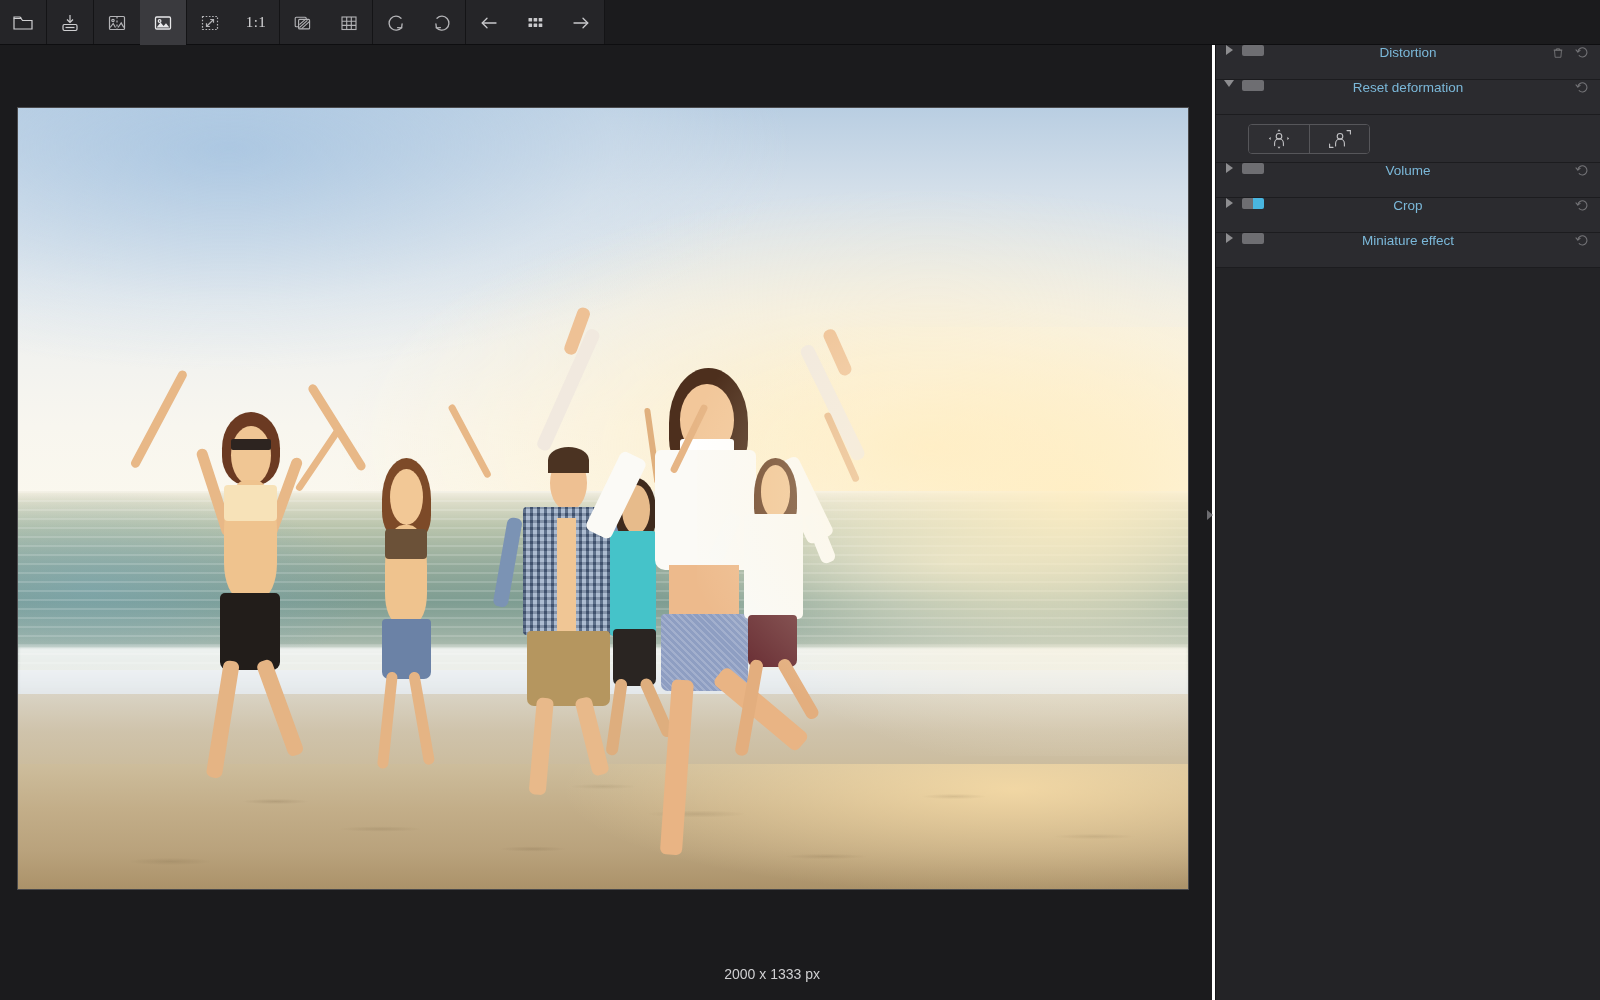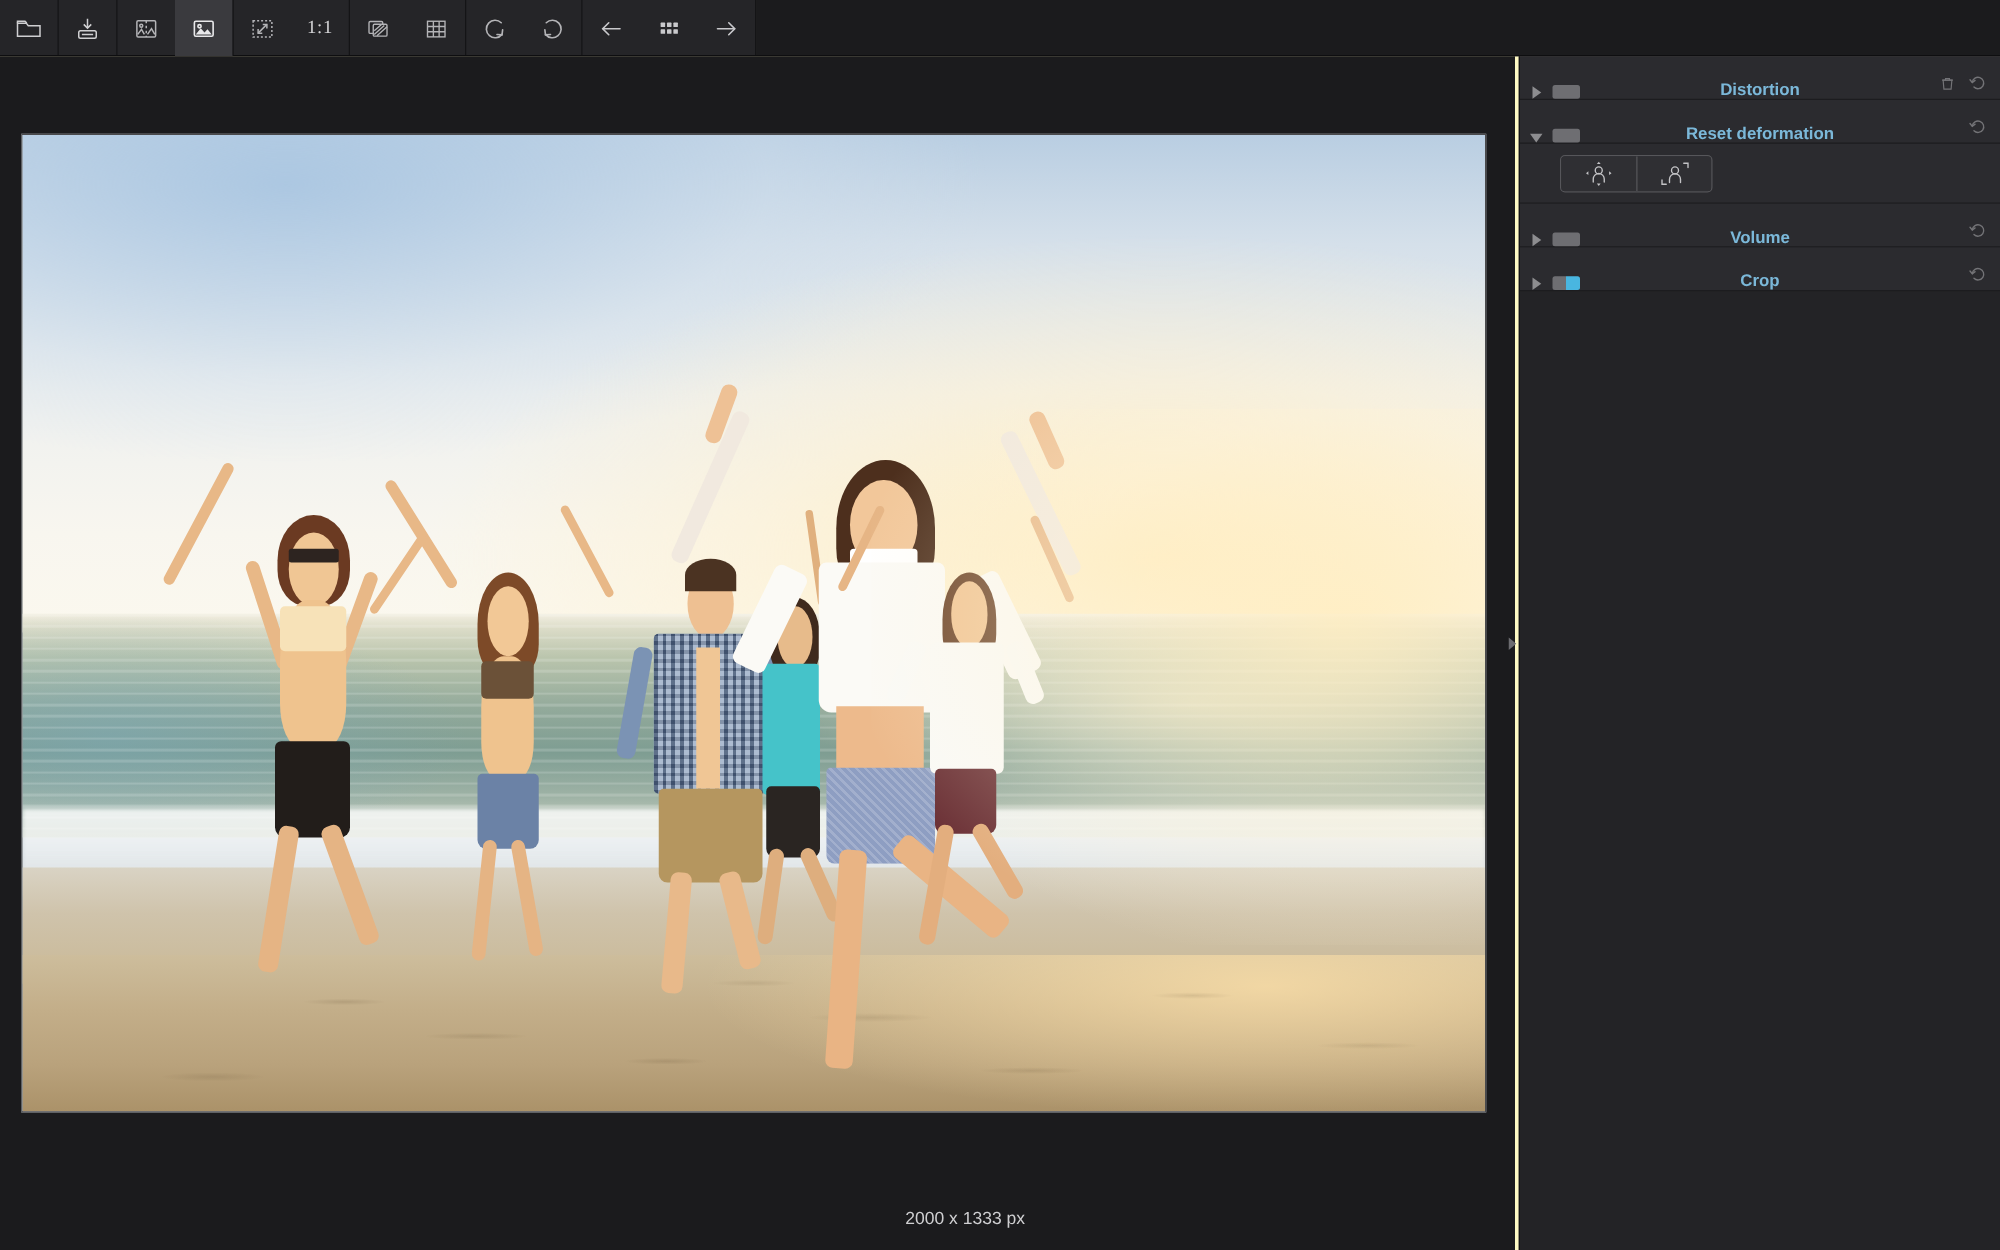--- a/index.html
+++ b/index.html
@@ -2,21 +2,21 @@
 <html><head>
 <meta charset="utf-8">
 <style>
   * { box-sizing: border-box; margin: 0; padding: 0; }
   html, body {
     width: 1600px; height: 1000px;
     background: #1b1b1d;
     font-family: "Liberation Sans", sans-serif;
     overflow: hidden;
   }
-  #app { position: relative; width: 1600px; height: 1000px; background: #fef9c3; }
+  #app { position: relative; width: 1600px; height: 1000px; background: #ffffff; }
 
   
   .toolbar {
     position: absolute; left: 0; top: 0;
     width: 1600px; height: 45px;
     background: #252528;
     display: flex; align-items: stretch;
     border-bottom: 1px solid #0e0e10;
   }
   .tb-group { display: flex; align-items: stretch; }
@@ -126,21 +126,21 @@
     padding-right: 8px; gap: 10px;
   }
   .panel-top .reset-all {
     color: #a8a8aa; font-size: 12.5px;
   }
   .row {
     position: relative;
     height: 35px;
     background: #2b2b2f;
     border-bottom: 1px solid #1c1c1f;
-    display: flex; align-items: flex-end; font-weight: bold;
+    display: flex; align-items: flex-start;
   }
   .row .arrow {
     width: 26px; display: flex; align-items: center; justify-content: center;
     cursor: pointer;
   }
   .tri-right { width: 0; height: 0; border-left: 7px solid #8d8d90; border-top: 5px solid transparent; border-bottom: 5px solid transparent; }
   .tri-down  { width: 0; height: 0; border-top: 7px solid #8d8d90; border-left: 5px solid transparent; border-right: 5px solid transparent; }
   .toggle {
     width: 22px; height: 11px; border-radius: 2px;
     background: #6e6e72; position: relative; cursor: pointer; flex: 0 0 auto;
@@ -498,17 +498,32 @@
       <span class="acts">
         <span class="icn">
           <svg width="15" height="15" viewBox="0 0 18 18" fill="none" stroke="#a0a0a3" stroke-width="1.3" stroke-linecap="round">
             <path d="M3.4 8.2a5.5 5.5 0 1 1 1.6 4.6"></path>
               <path d="M1.2 5.8l2.2 2.6 2.7-2"></path>
           </svg>
         </span>
       </span>
     </div>
 
+    <div class="row">
+      <span class="arrow">
+        <span class="tri-right"></span>
+      </span>
+      <span class="toggle"></span>
+      <span class="title">Miniature effect</span>
+      <span class="acts">
+        <span class="icn">
+          <svg width="15" height="15" viewBox="0 0 18 18" fill="none" stroke="#a0a0a3" stroke-width="1.3" stroke-linecap="round">
+            <path d="M3.4 8.2a5.5 5.5 0 1 1 1.6 4.6"></path>
+              <path d="M1.2 5.8l2.2 2.6 2.7-2"></path>
+          </svg>
+        </span>
+      </span>
+    </div>
 
     <div class="panel-rest"></div>
   </div>
 
 </div>
 
 </body></html>

